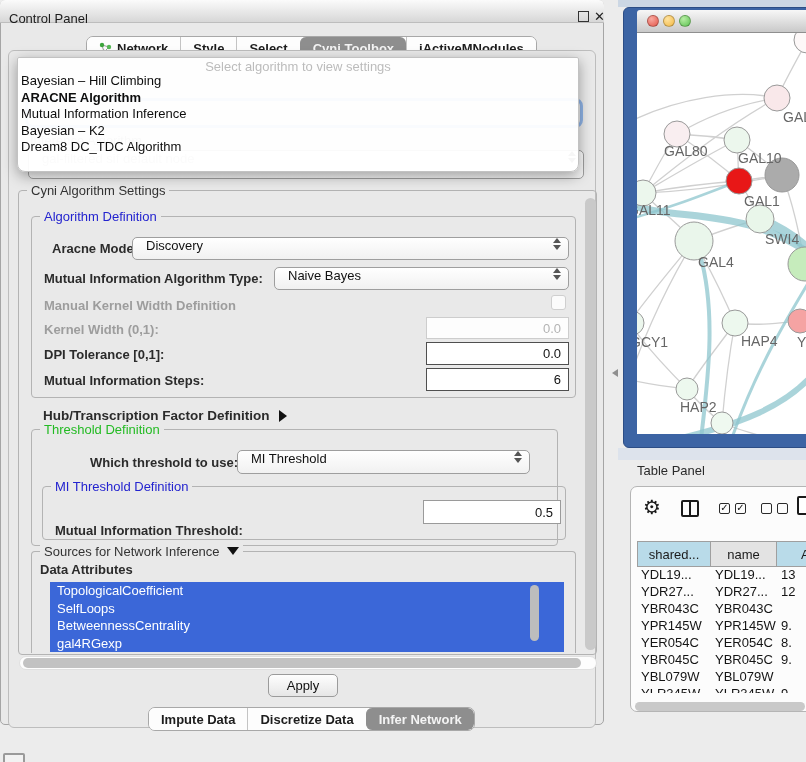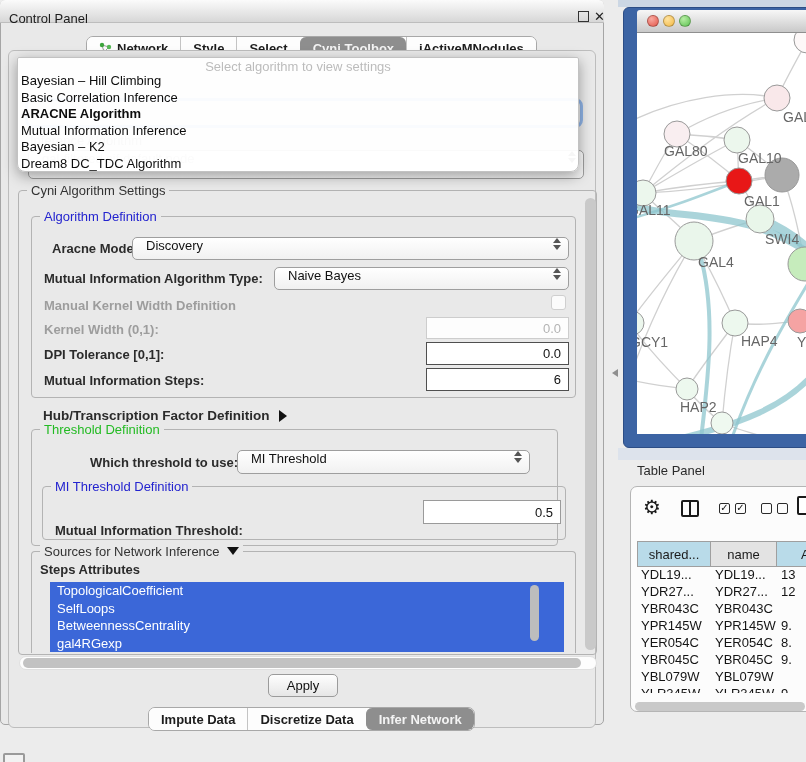--- a/index.html
+++ b/index.html
@@ -149,21 +149,20 @@
   <span class="stepper">
       <span class="up"></span>
       <span class="dn"></span>
     </span>
 </div>
 
 <div class="abs" id="algo-popup">
   <div id="popup-prompt">Select algorithm to view settings</div>
   <div id="popup-items">
       <div class="popup-item">Bayesian – Hill Climbing</div>
-      <div class="popup-item">Basic Correlation Inference</div>
       <div class="popup-item hl">ARACNE Algorithm</div>
       <div class="popup-item">Mutual Information Inference</div>
       <div class="popup-item">Bayesian – K2</div>
       <div class="popup-item">Dream8 DC_TDC Algorithm</div>
     </div>
 </div>
 
 <div class="abs groupbox" id="settings">
   <span class="gb-label">Cyni Algorithm Settings</span>
   <div class="abs" id="settings-vthumb"></div>
@@ -210,21 +209,21 @@
     </div>
     <div class="abs groupbox" id="mibox">
       <span class="gb-label blue">MI Threshold Definition</span>
       <span class="flabel" style="left:12px;top:36px;">Mutual Information Threshold:</span>
       <div class="tfield thin" style="left:380px;top:13px;width:138px;height:24px;">0.5</div>
     </div>
   </div>
 
   <div class="abs groupbox" id="sources">
     <span class="gb-label" style="font-size:13px;"><span>Sources for Network Inference</span><span class="arrow-down"></span></span>
-    <span class="flabel" style="left:8px;top:10px;">Steps Attributes</span>
+    <span class="flabel" style="left:8px;top:10px;">Data Attributes</span>
     <div class="abs" id="attr-list">
         <div class="attr-item">TopologicalCoefficient</div>
         <div class="attr-item">SelfLoops</div>
         <div class="attr-item">BetweennessCentrality</div>
         <div class="attr-item">gal4RGexp</div>
       </div>
     <div class="abs" id="list-vthumb"></div>
   </div>
 </div>
 

